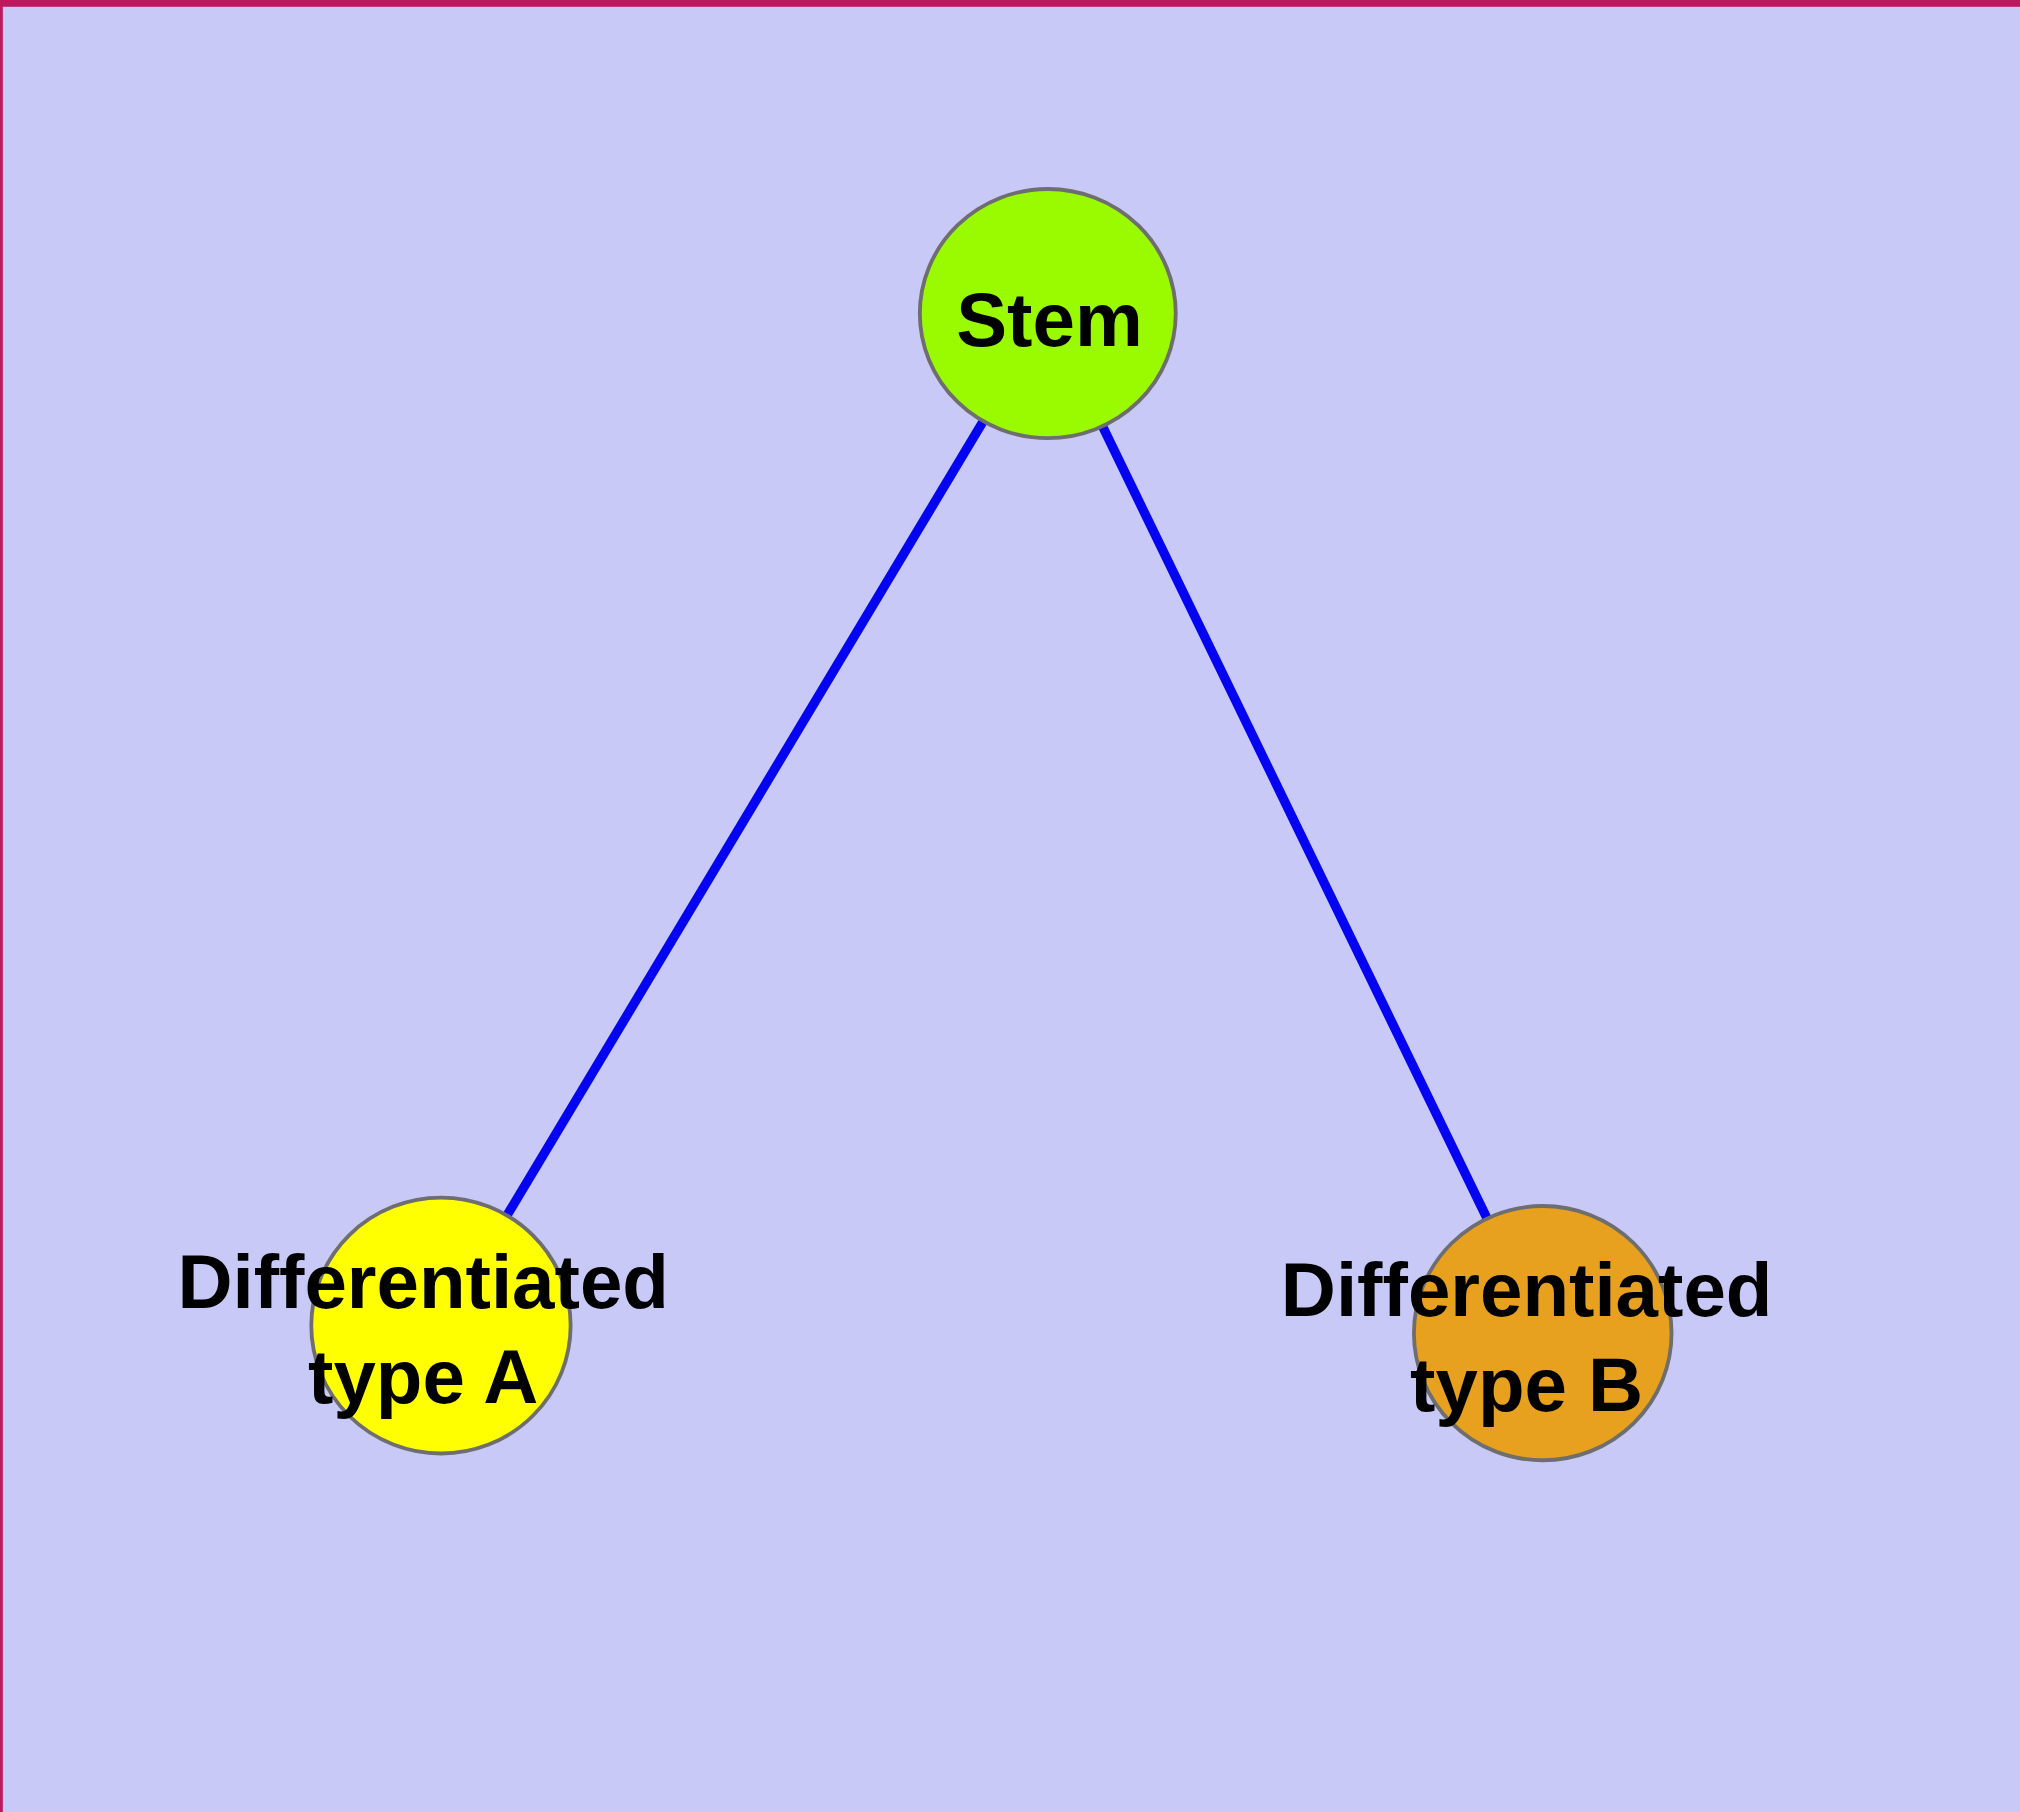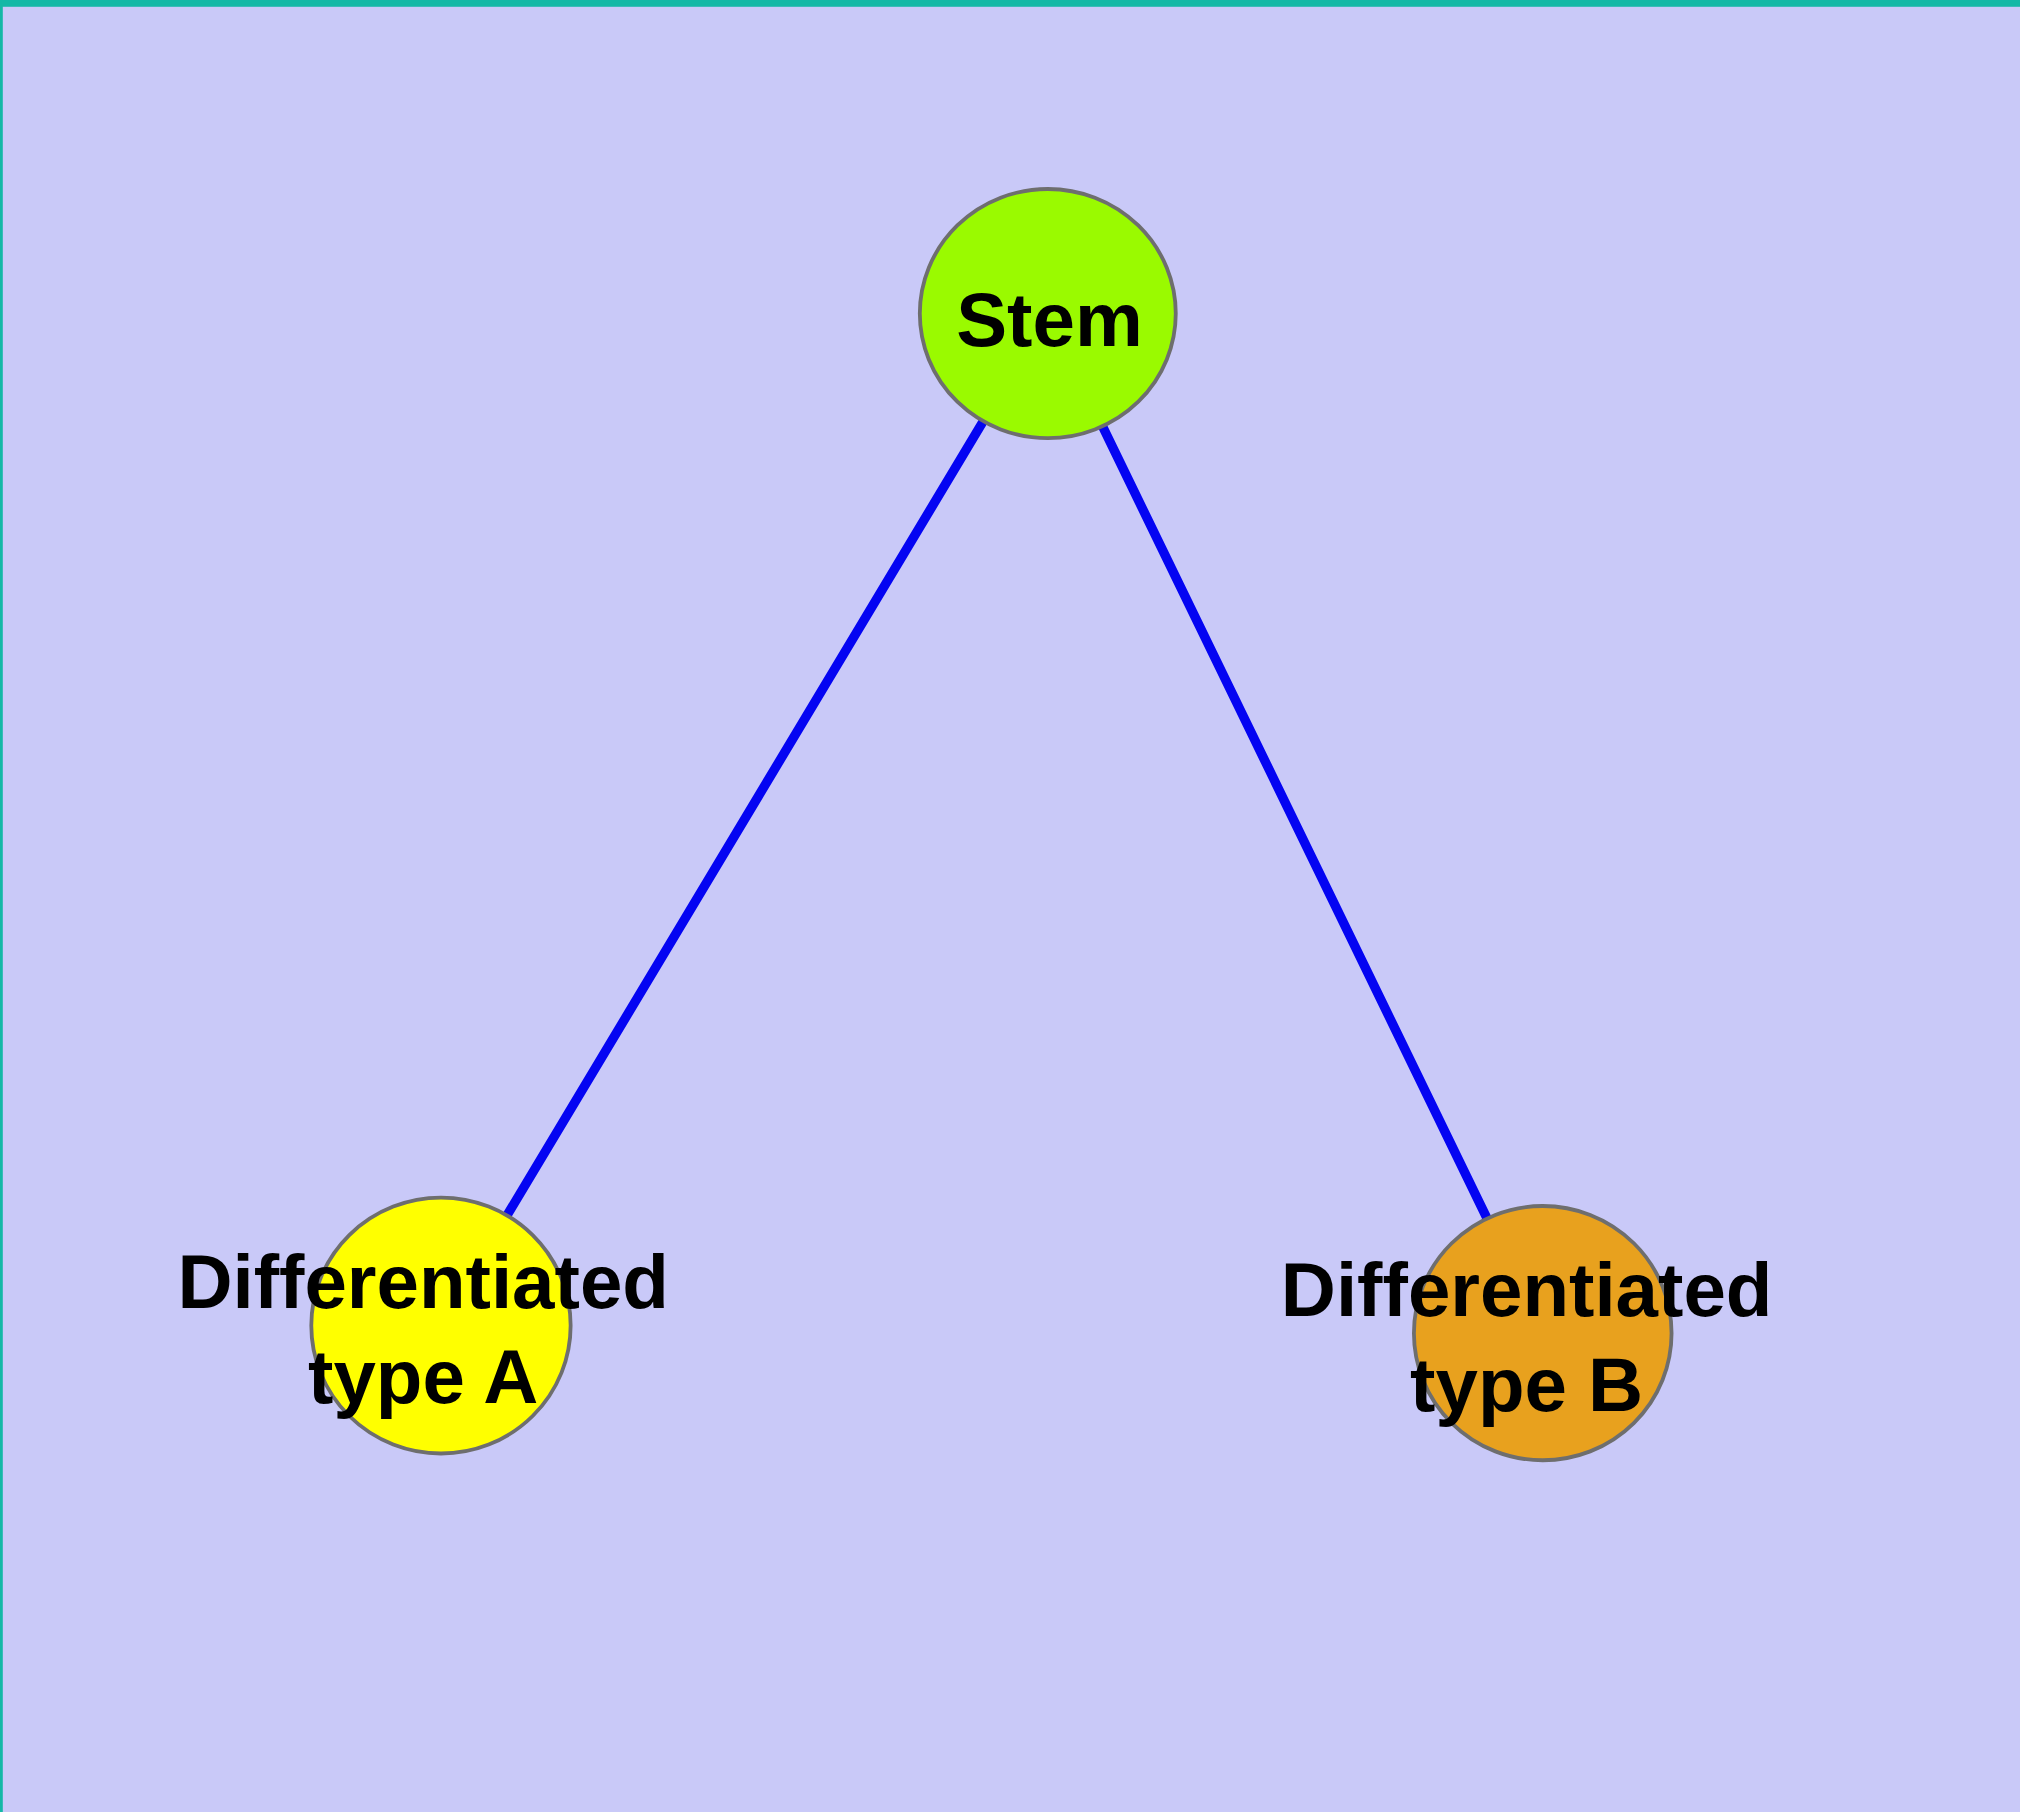--- a/index.html
+++ b/index.html
@@ -4,21 +4,21 @@
 <style>
   html, body {
     margin: 0;
     padding: 0;
     background: #ffffff;
   }
   .figure {
     position: relative;
     width: 2021px;
     height: 1812px;
-    background: #14b8a6; 
+    background: #be185d; 
     overflow: hidden;
     font-family: "Liberation Sans", sans-serif;
   }
   .figure svg {
     position: absolute;
     top: 0;
     left: 0;
     display: block;
   }
   .node-label {

